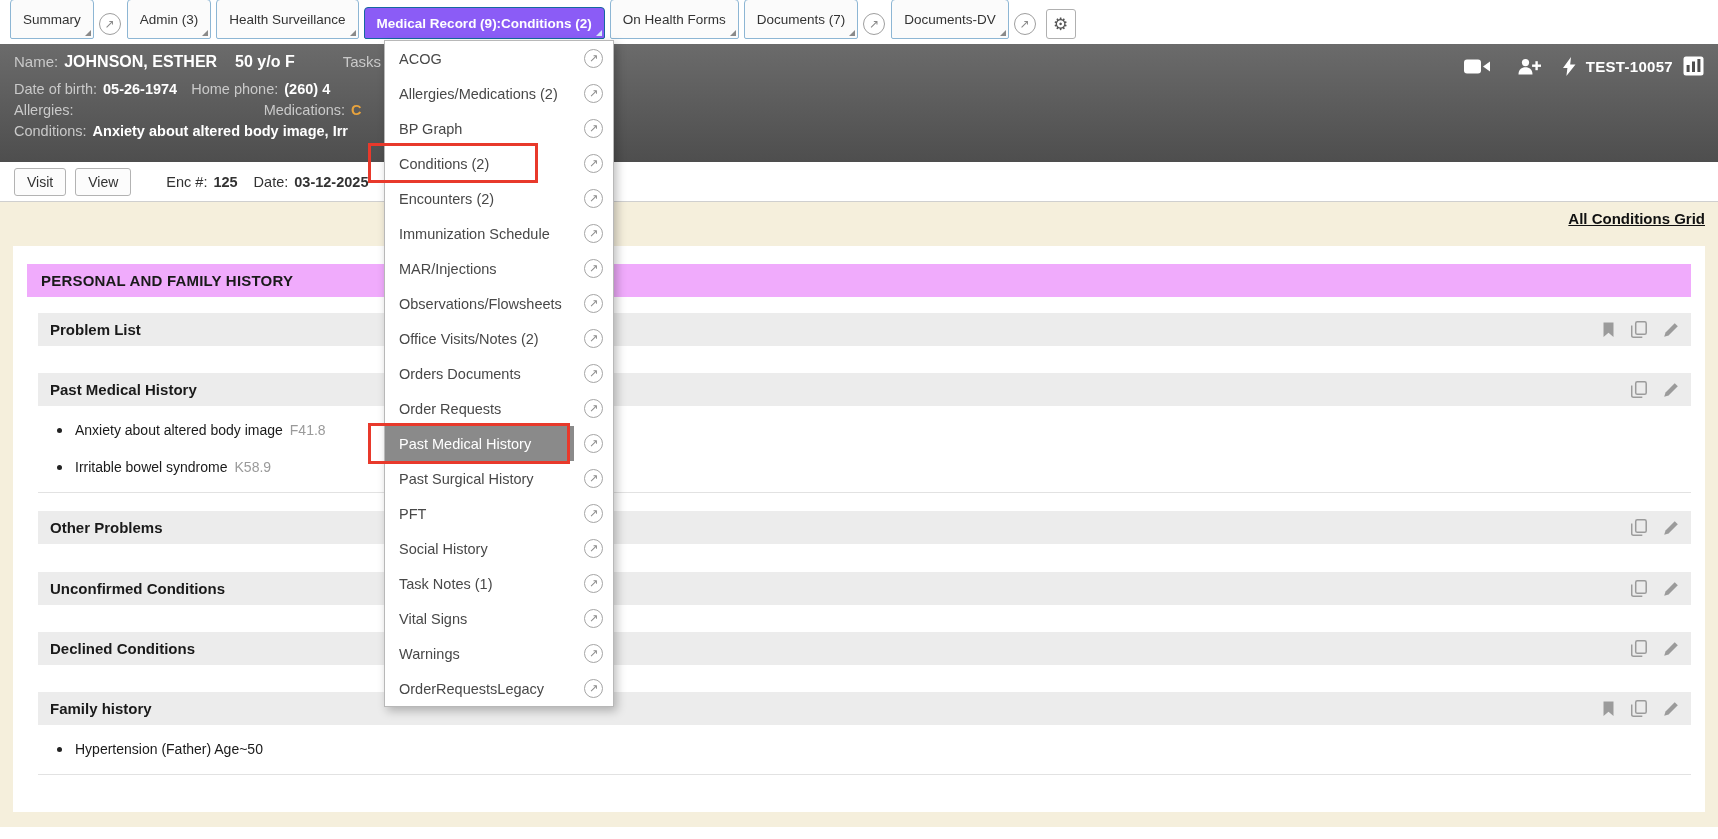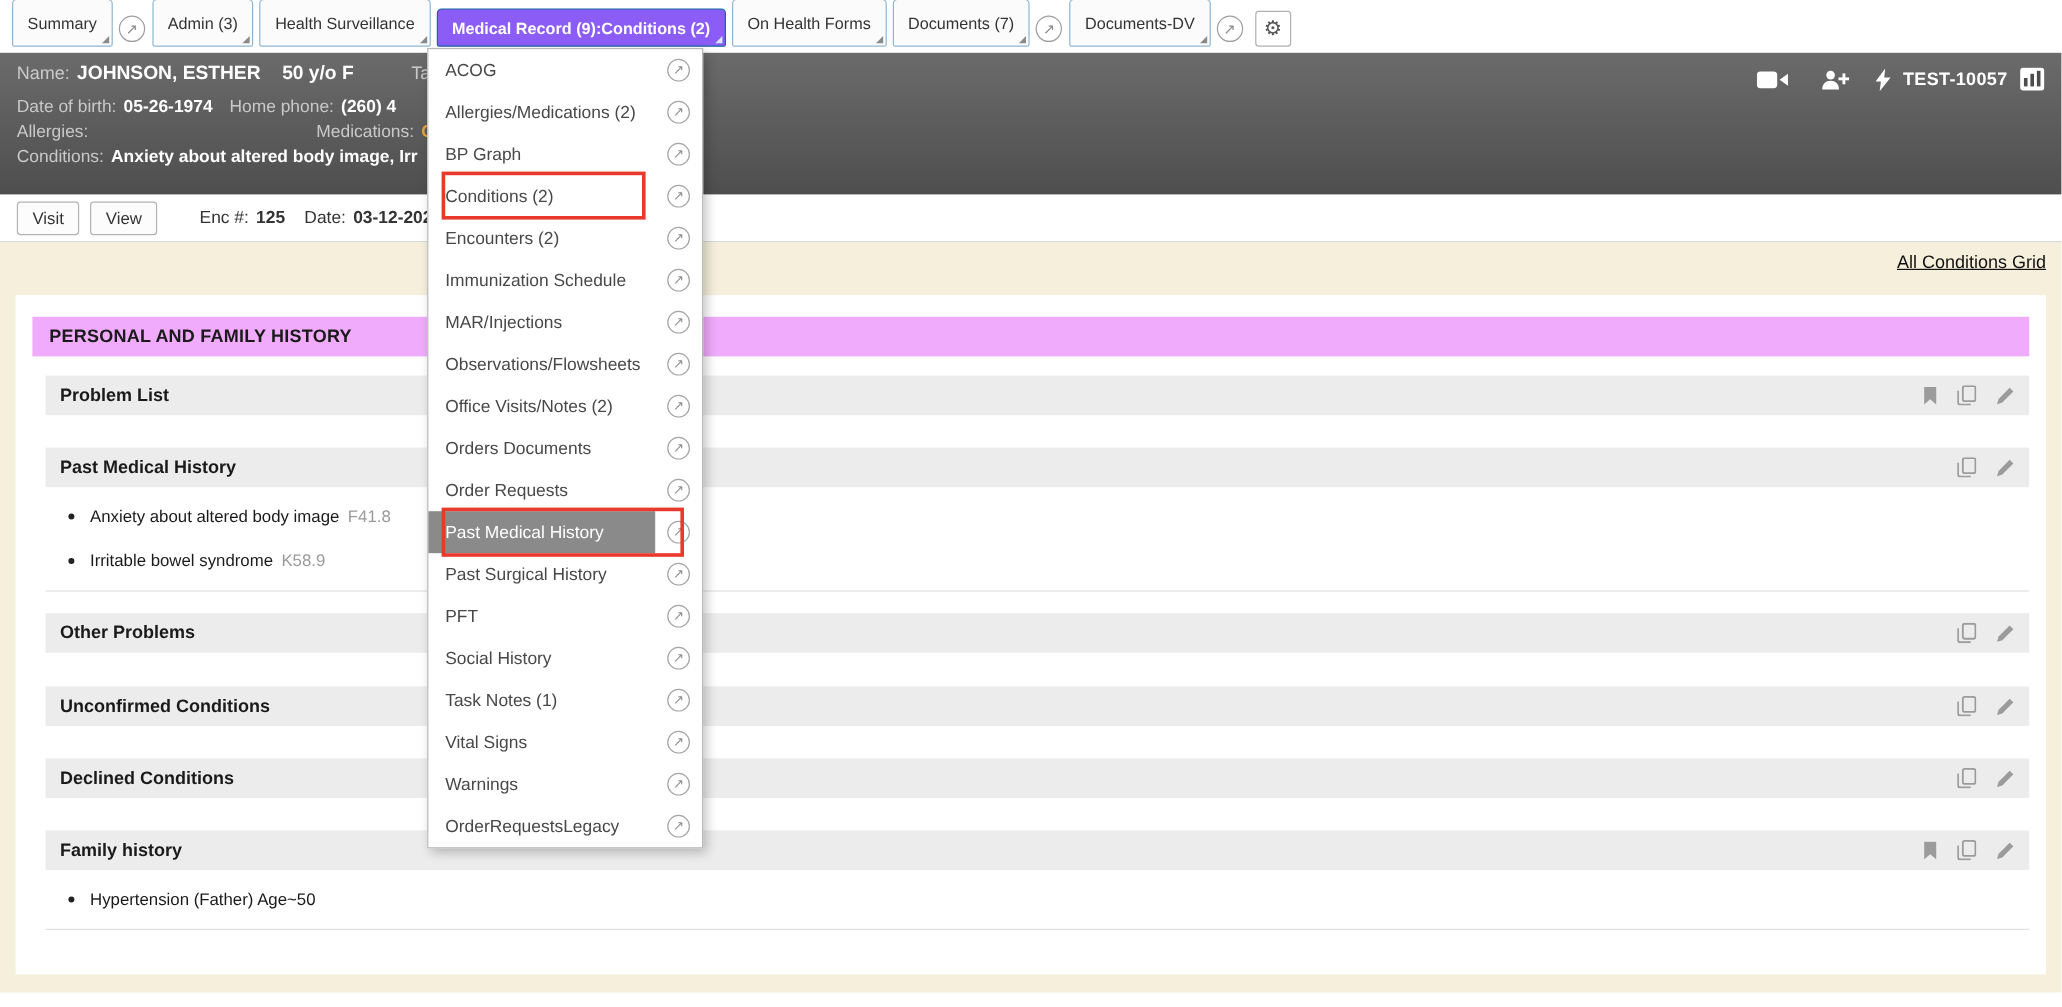--- a/index.html
+++ b/index.html
@@ -48,40 +48,40 @@
   .visit-bar { height:40px; background:#fff; border-bottom:1px solid #cfcfcf;
                display:flex; align-items:center; padding-left:14px; font-size:14.5px; color:#333; }
   .vb-btn { padding:5px 12px; border:1px solid #b3b3b3; border-radius:3px; background:#fcfcfc;
             font-size:14px; color:#333; margin-right:9px; cursor:pointer; font-family:inherit; }
   .vb-label { margin-left:16px; color:#333; }
   .vb-value { font-weight:bold; margin-left:6px;text-align:center; }
   .vb-enc { margin-left:26px; }
 
   
   .main { height:625px; background:#f5efdc; padding:8px 13px 0; }
-  .grid-link-row { height:22px; text-align:right; }
+  .grid-link-row { height:22px; text-align:right;font-weight:bold; }
   .grid-link { font-size:15px; color:#111; text-decoration:underline; cursor:pointer; }
   .panel { margin-top:14px; background:#fff; height:566px; padding:18px 14px; overflow:hidden; }
   .main-header-bar { height:33px; background:#f0abfc; display:flex; align-items:center;
                      padding:0 14px; font-size:15px; font-weight:bold; color:#1a1a1a; letter-spacing:.2px; }
   .section { margin-left:11px; }
   .section-bar { height:33px; background:#ececec; display:flex; align-items:center;
                  padding:0 12px; margin-top:27px; font-size:15px; font-weight:bold; color:#1a1a1a; }
   .section-bar.mt16 { margin-top:16px; } .section-bar.mt18 { margin-top:18px; } .section-bar.mt28 { margin-top:28px; }
   .bar-title { flex:1; }
   .bar-icons { display:flex; align-items:center; gap:16px; }
   .bar-icons .bicon { display:flex; align-items:center; cursor:pointer; }
   .section-body { border-bottom:1px solid #e2e2e2; padding-bottom:6px; margin-top:6px; }
   .item-list { list-style:none; margin-left:19px; }
   .item { font-size:14px; color:#1a1a1a; padding:8px 0; display:flex; align-items:center; line-height:21px; }
   .bullet { width:5px; height:5px; border-radius:50%; background:#222; margin-right:13px; flex:none; }
   .code { color:#9a9a9a; margin-left:7px; }
 
   
-  .dropdown { position:absolute; left:356px; top:40px; width:230px; background:#fff;
+  .dropdown { position:absolute; left:384px; top:40px; width:230px; background:#fff;
               border:1px solid #b8b8b8; box-shadow:3px 4px 9px rgba(0,0,0,.25); z-index:50; }
   .menu-item { height:35px; display:flex; align-items:center; padding:0 10px; cursor:pointer; }
   .mi-label { flex:1; font-size:14.5px; color:#484848; padding-left:4px; }
   .circle-arrow { width:19px; height:19px; border:1.5px solid #a5a5a5; border-radius:50%;
                   display:flex; align-items:center; justify-content:center; font-size:11px;
                   color:#8d8d8d; flex:none; background:#fff; }
   .menu-item.selected .mi-label { align-self:stretch; display:flex; align-items:center;
                   background:#8a8a8a; color:#fff; margin:0 10px 0 -10px; padding-left:14px; }
 
   

